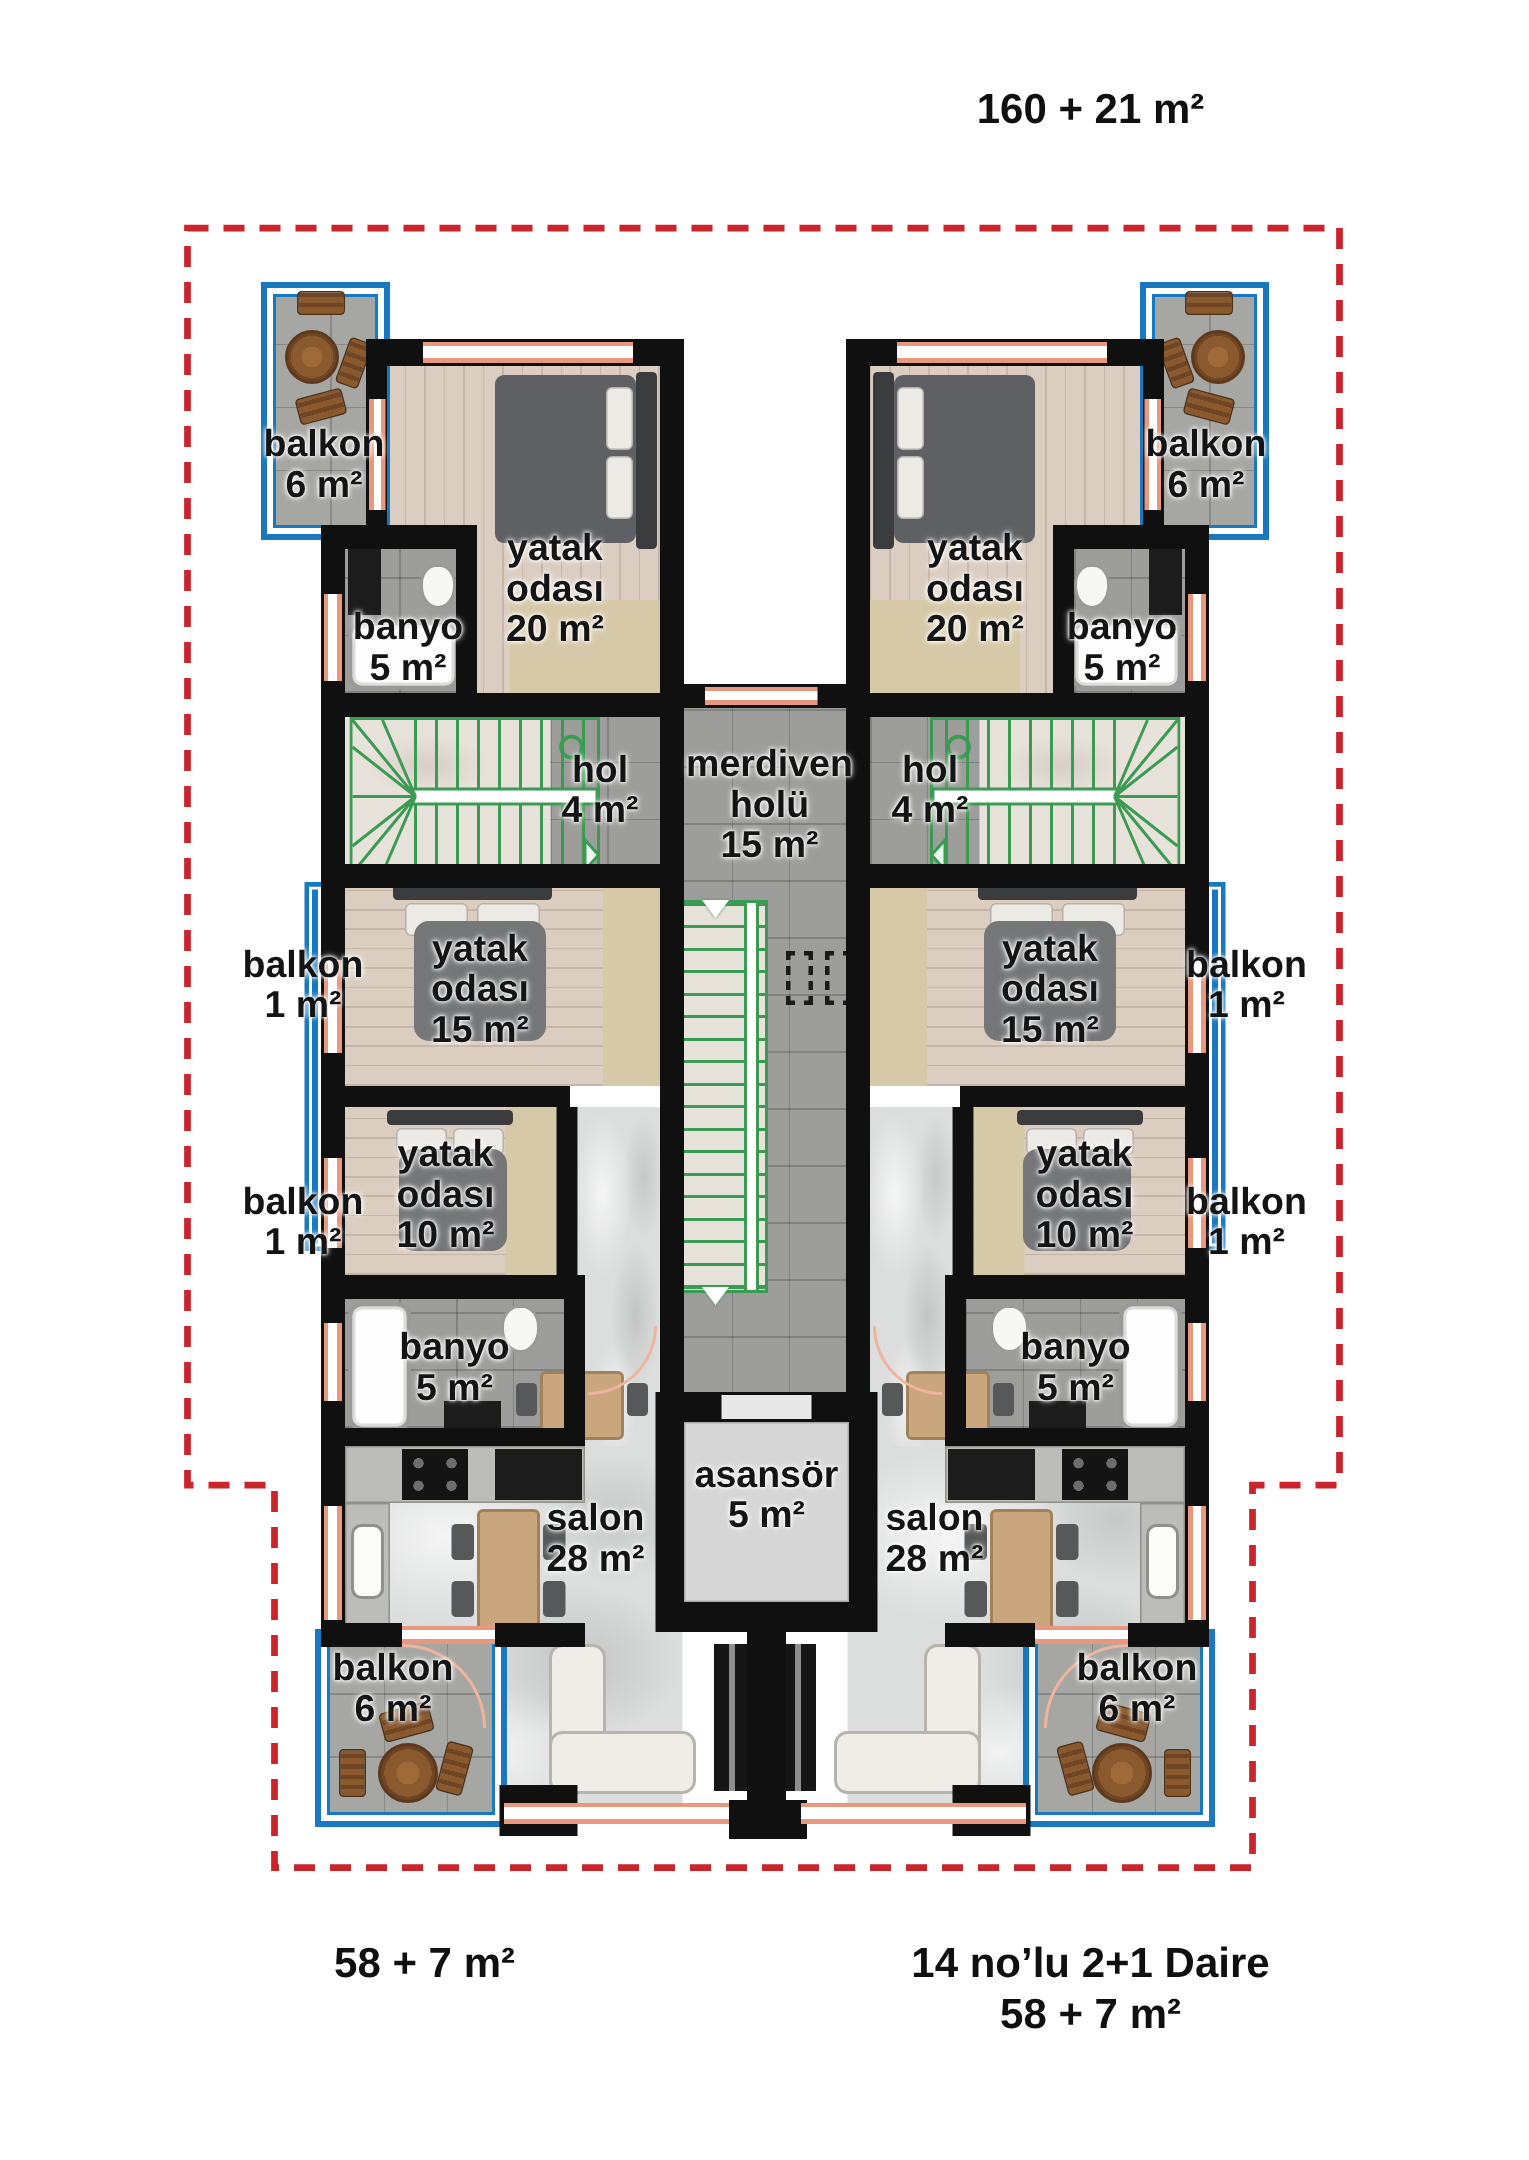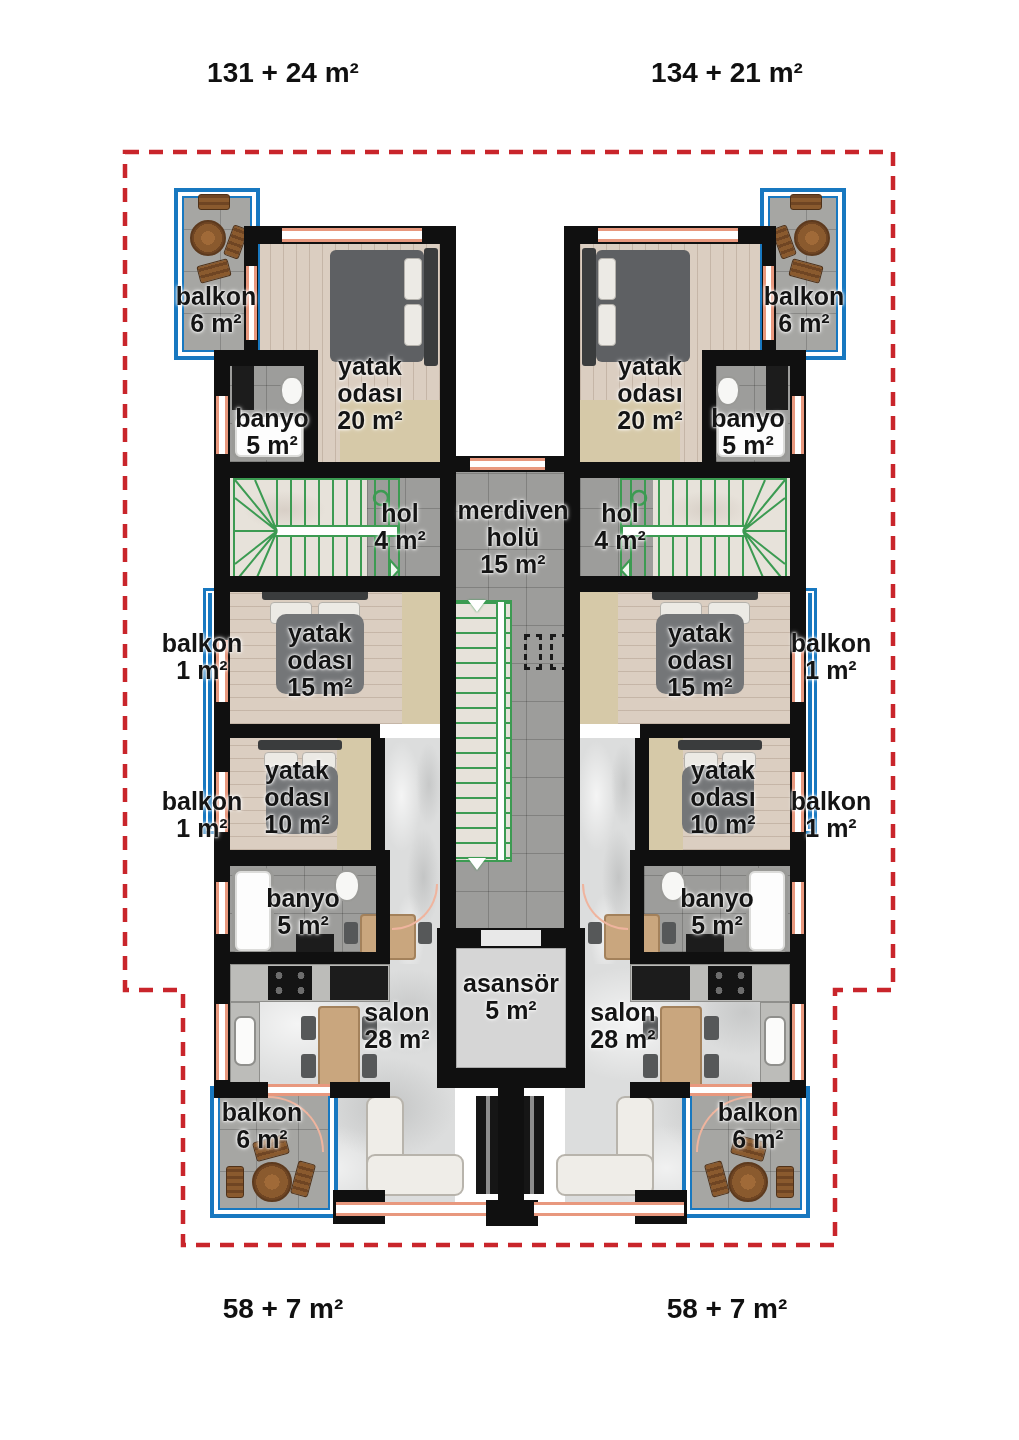--- a/index.html
+++ b/index.html
@@ -389,26 +389,26 @@
         <span>6 m²</span>
       </div>
     <div class="lbl" style="left:758px;top:1126px">
         <span>balkon</span>
         <span>6 m²</span>
       </div>
   </div>
 
   <div>
     <div class="title" style="left:283px;top:56px">
-        <span>131 + 24 m²</span>
       </div>
     <div class="title" style="left:727px;top:56px">
-        <span>134 + 21 m²</span>
+        <span>160 + 21 m²</span>
       </div>
     <div class="title" style="left:283px;top:1292px">
         <span>58 + 7 m²</span>
       </div>
     <div class="title" style="left:727px;top:1292px">
+        <span>14 no’lu 2+1 Daire</span>
         <span>58 + 7 m²</span>
       </div>
   </div>
 
 </div>
 
 </body></html>

